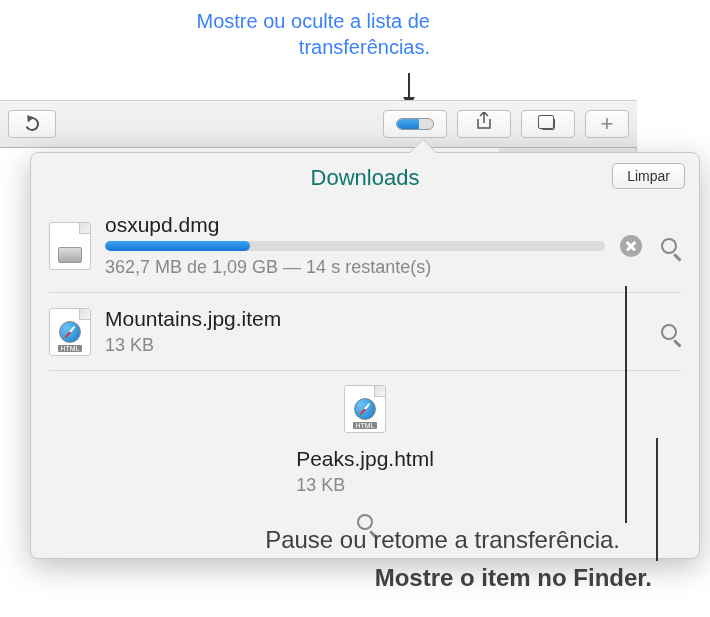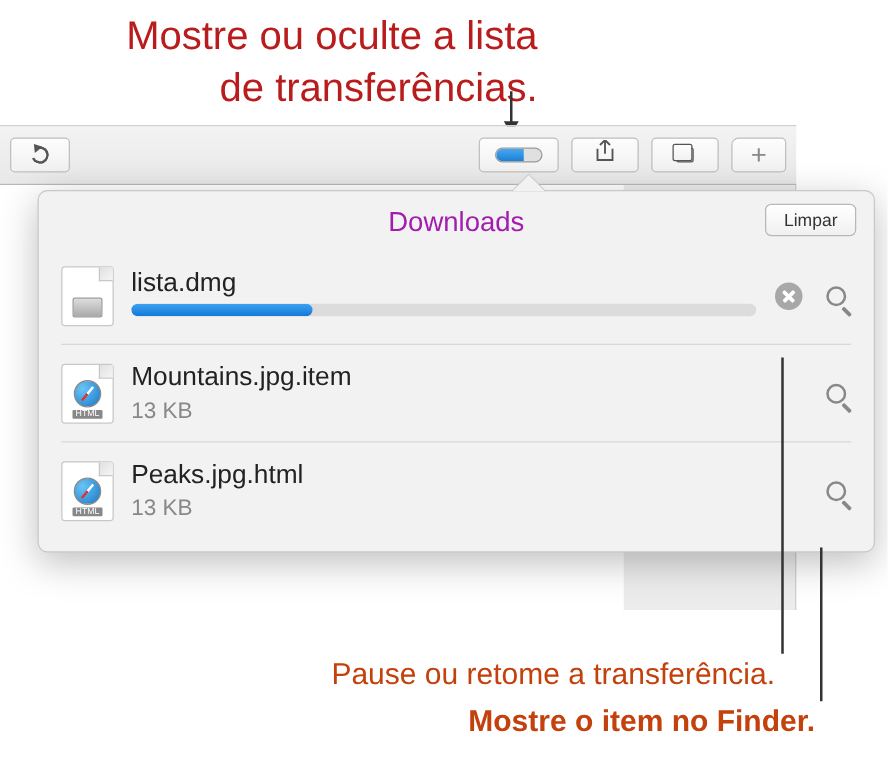--- a/index.html
+++ b/index.html
@@ -12,22 +12,22 @@
       width: 710px;
       height: 617px;
       position: relative;
       background: #fff;
     }
     .callout-top {
       position: absolute;
       top: 8px;
       left: 100px;
       width: 330px;
-      font-size: 32px;
-      color: #b91c1c;
+      font-size: 20px;
+      color: #3b82f6;
       text-align: right;
       line-height: 1.3;
     }
     .callout-top .arrow {
       position: absolute;
       left: 308px;
       top: 65px;
       width: 2px;
       height: 32px;
       background: #333;
@@ -151,42 +151,42 @@
     .popover-header {
       display: flex;
       align-items: center;
       padding: 12px 14px 8px;
       position: relative;
     }
     .popover-title {
       flex: 1;
       text-align: center;
       font-size: 22px;
-      color: #a21caf;
+      color: #0f766e;
     }
     .clear-btn {
       position: absolute;
       right: 14px;
       top: 10px;
       border: 1px solid #b8b8b8;
       background: linear-gradient(#ffffff, #f0f0f0);
       border-radius: 5px;
       padding: 4px 14px;
       font-size: 14px;
       color: #333;
     }
     .download-list { padding: 0 18px 10px; }
     .download-item {
       display: flex;
       align-items: center;
       gap: 14px;
       padding: 14px 0;
       border-bottom: 1px solid #d8d8d8;
     }
-    .download-item:last-child { border-bottom: none; }
+    .download-item:last-child { border-bottom: none; flex-direction: column; }
     .file-icon {
       width: 42px; height: 48px;
       background: #fff;
       border: 1px solid #c8c8c8;
       border-radius: 3px;
       position: relative;
       display: flex;
       flex-direction: column;
       justify-content: flex-end;
       align-items: center;
@@ -301,21 +301,21 @@
       right: -7px; bottom: -7px;
       width: 9px; height: 2.5px;
       background: #888;
       border-radius: 1px;
       transform: rotate(45deg);
     }
 
     .callout-bottom-1, .callout-bottom-2 {
       position: absolute;
       font-size: 24px;
-      color: #c2410c;
+      color: #404040;
       text-align: right;
     }
     .callout-bottom-1 {
       top: 526px;
       right: 90px;
     }
     .callout-bottom-2 {
       top: 564px;
       right: 58px;
       font-weight: bold;
@@ -379,24 +379,25 @@
     <div class="popover-title">Downloads</div>
     <button class="clear-btn">Limpar</button>
   </div>
   <div class="download-list">
 
     <div class="download-item">
       <div class="file-icon">
         <div class="dmg-glyph"></div>
       </div>
       <div class="file-info">
-        <div class="file-name">lista.dmg</div>
+        <div class="file-name">osxupd.dmg</div>
         <div class="progress-bar">
           <div class="progress-fill" style="width:29%"></div>
         </div>
+        <div class="file-status">362,7 MB de 1,09 GB — 14 s restante(s)</div>
       </div>
       <div class="item-actions">
         <div class="action-btn">
           <div class="x-circle"></div>
         </div>
         <div class="action-btn">
           <div class="magnify"></div>
         </div>
       </div>
     </div>

